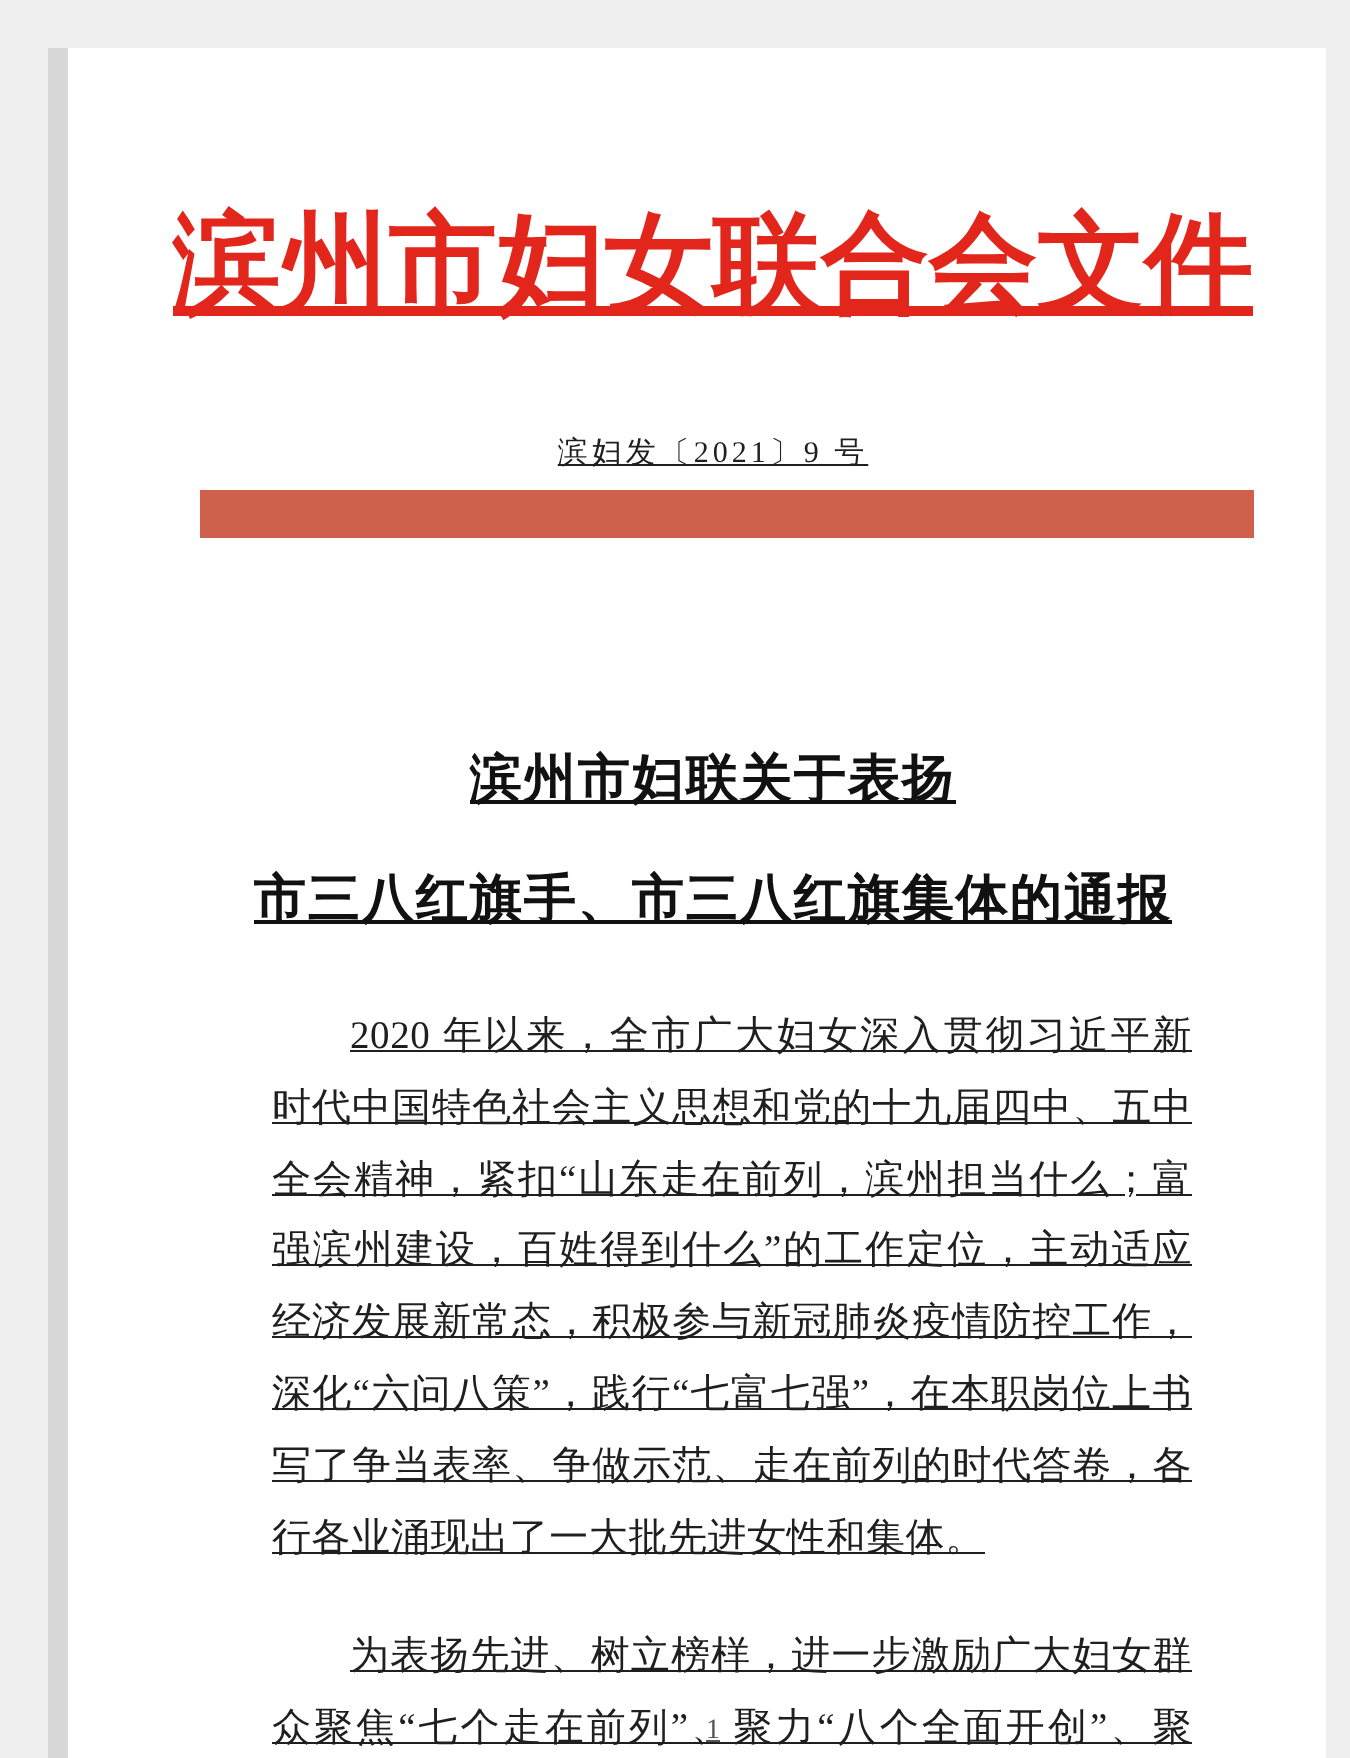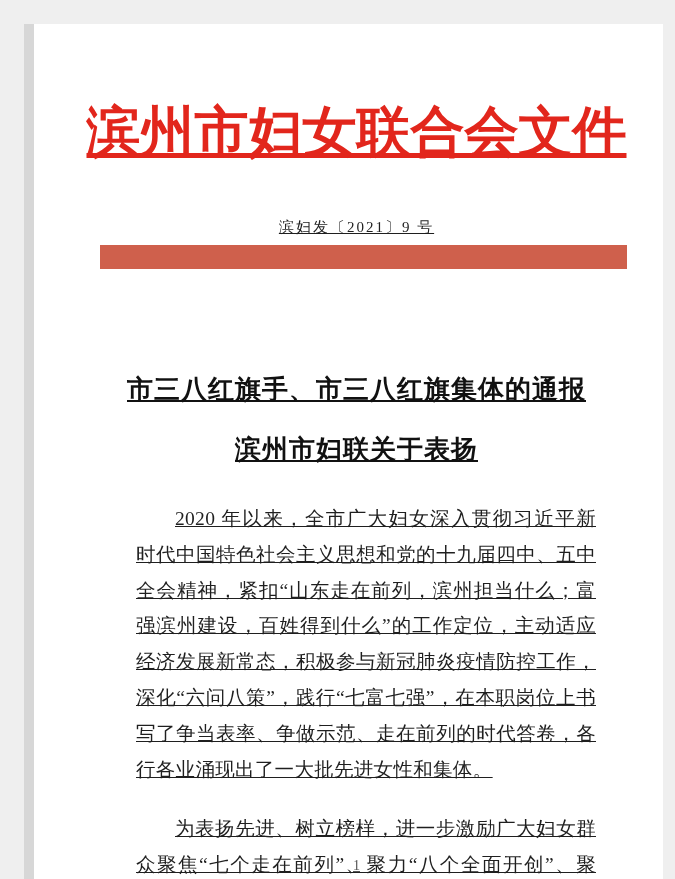--- a/index.html
+++ b/index.html
@@ -108,22 +108,22 @@
 <div class="screen">
   <div class="paper">
 
     <div class="org-title">滨州市妇女联合会文件</div>
 
     <div class="doc-number">滨妇发〔2021〕9 号</div>
 
     <div class="red-rule"></div>
 
     <div class="doc-title">
+      <div>滨州市妇联关于表扬</div>
       <div>市三八红旗手、市三八红旗集体的通报</div>
-      <div>滨州市妇联关于表扬</div>
     </div>
 
     <div class="body-block">
       <p>2020 年以来，全市广大妇女深入贯彻习近平新时代中国特色社会主义思想和党的十九届四中、五中全会精神，紧扣“山东走在前列，滨州担当什么；富强滨州建设，百姓得到什么”的工作定位，主动适应经济发展新常态，积极参与新冠肺炎疫情防控工作，深化“六问八策”，践行“七富七强”，在本职岗位上书写了争当表率、争做示范、走在前列的时代答卷，各行各业涌现出了一大批先进女性和集体。</p>
       <p>为表扬先进、树立榜样，进一步激励广大妇女群众聚焦“七个走在前列”、聚力“八个全面开创”、聚智“九个坚定不移”，服务中心大局，市三八红旗集体的通报，市妇</p>
     </div>
 
     <div class="page-number">1</div>
 
   </div>

